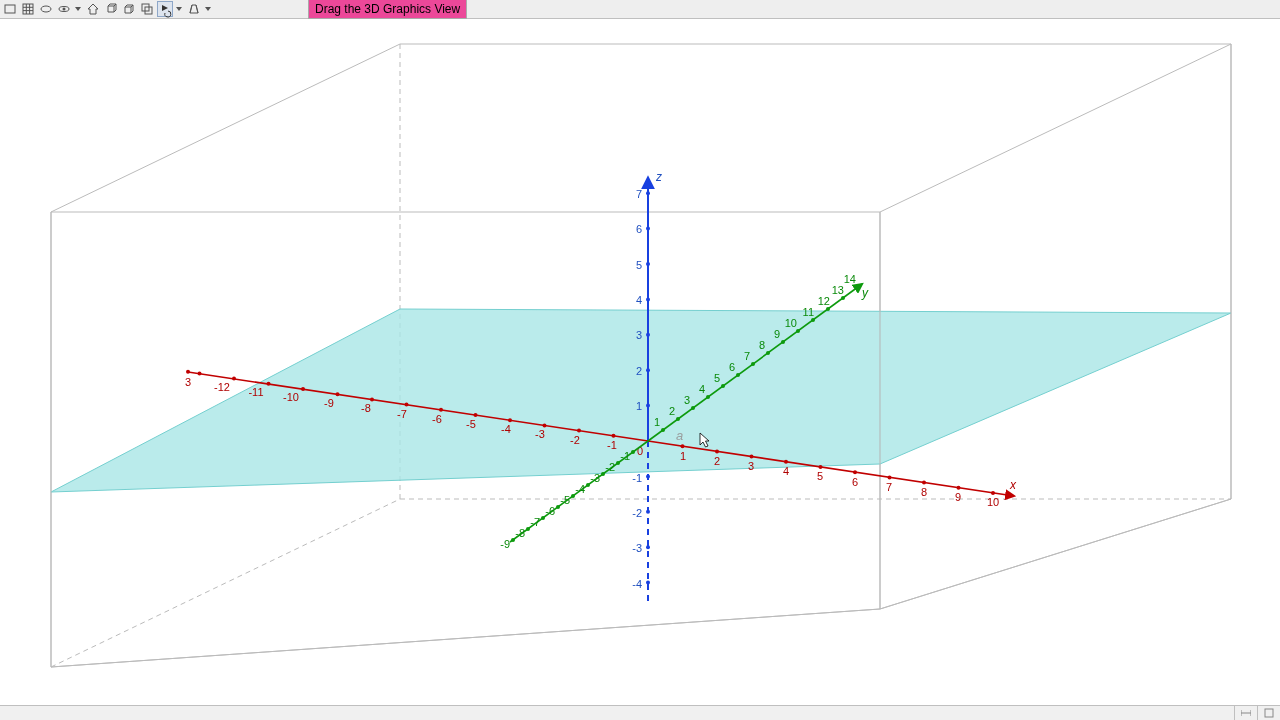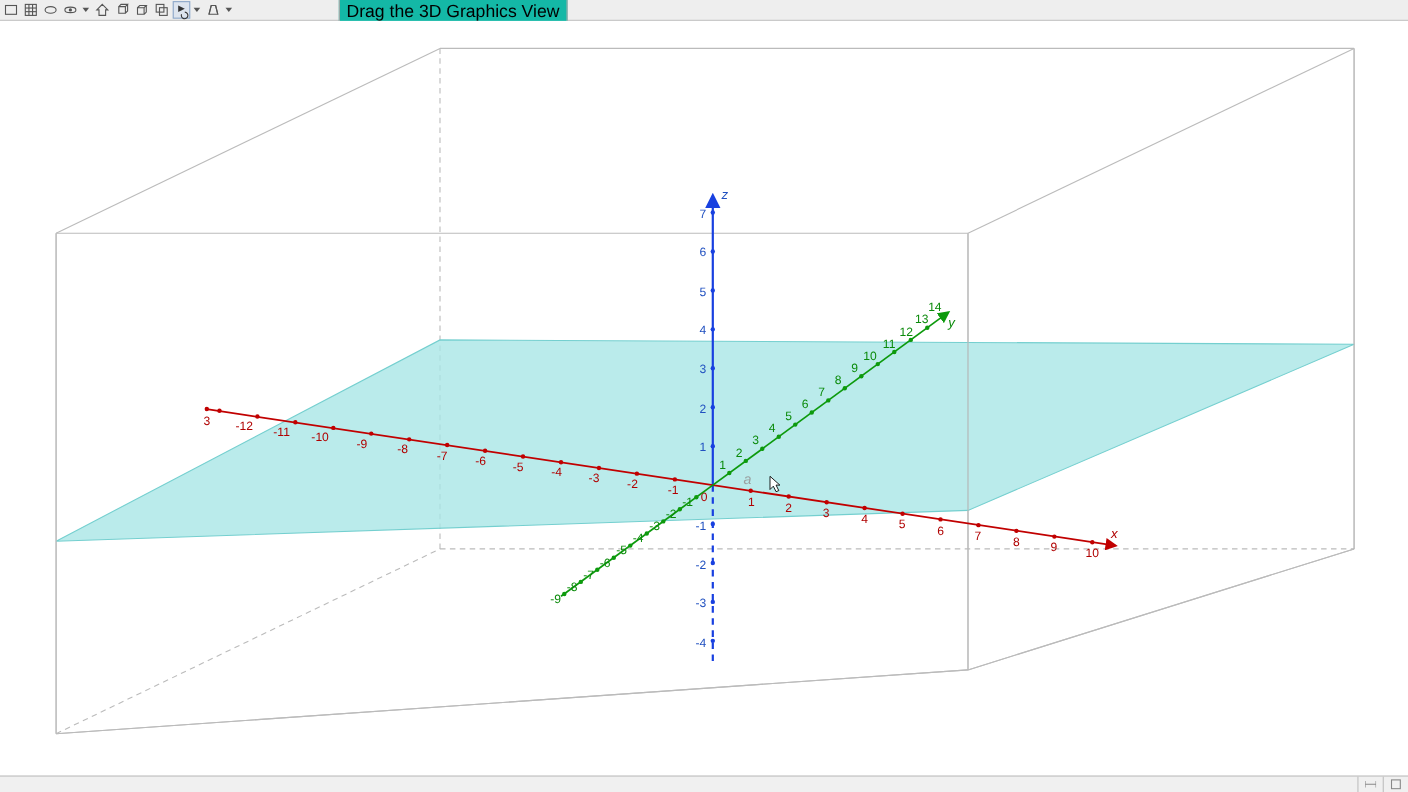--- a/index.html
+++ b/index.html
@@ -3,21 +3,21 @@
 <meta charset="utf-8">
 <style>
   html,body{margin:0;padding:0;width:1280px;height:720px;font-family:Arial,Helvetica,sans-serif;font-size:12px;background:#fff;overflow:hidden;}
   
   .toolbar{height:18px;background:#eeeeee;border-bottom:1px solid #bfbfbf;display:flex;align-items:center;padding:0 2px;position:relative;}
   .tool-btn{width:16px;height:16px;margin-right:2px;display:flex;align-items:center;justify-content:center;cursor:pointer;}
   .tool-btn svg{overflow:visible;}
   .tool-btn.selected{background:#dde4ee;border:1px solid #8ea7c8;box-sizing:border-box;}
   .dd-arrow{width:8px;height:16px;margin-right:3px;display:flex;align-items:center;justify-content:center;cursor:pointer;}
   .dd-arrow::after{content:"";border-left:3px solid transparent;border-right:3px solid transparent;border-top:4px solid #555;}
-  .tooltip{position:absolute;left:308px;top:-1px;background:#14b8a6;border:1px solid #aaa;padding:2px 6px;font-size:16px;color:#000;white-space:nowrap;}
+  .tooltip{position:absolute;left:308px;top:-1px;background:#ec4899;border:1px solid #aaa;padding:2px 6px;font-size:12px;color:#000;white-space:nowrap;}
   
   .viewport{position:absolute;left:0;top:19px;right:0;bottom:14px;background:#fff;}
   .viewport svg{width:100%;height:100%;}
   
   .statusbar{position:absolute;left:0;right:0;bottom:0;height:14px;border-top:1px solid #bfbfbf;background:#f0f0f0;display:flex;justify-content:flex-end;align-items:center;}
   .status-cell{width:22px;height:14px;border-left:1px solid #bfbfbf;display:flex;align-items:center;justify-content:center;cursor:pointer;}
   .status-cell svg{display:block;}
   
   .tick{font-size:11px;}
   .tick.x{fill:#b00000;}

